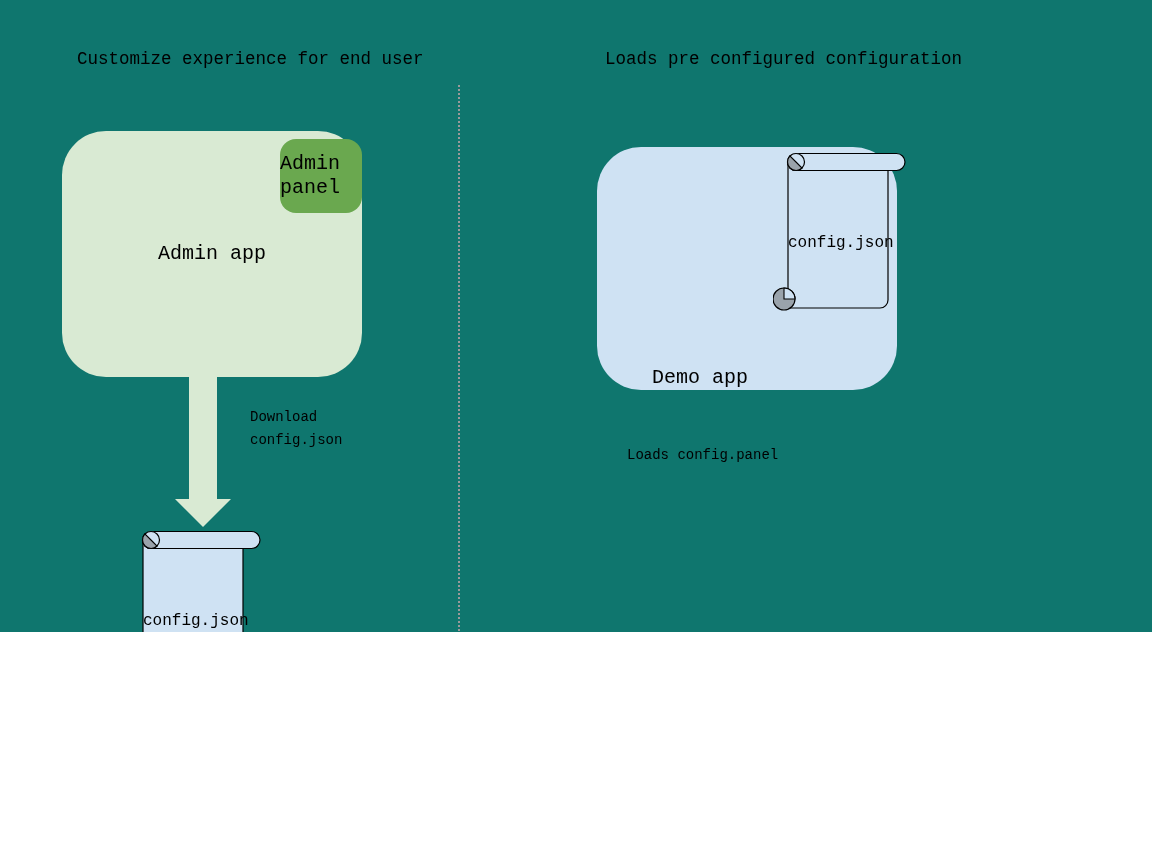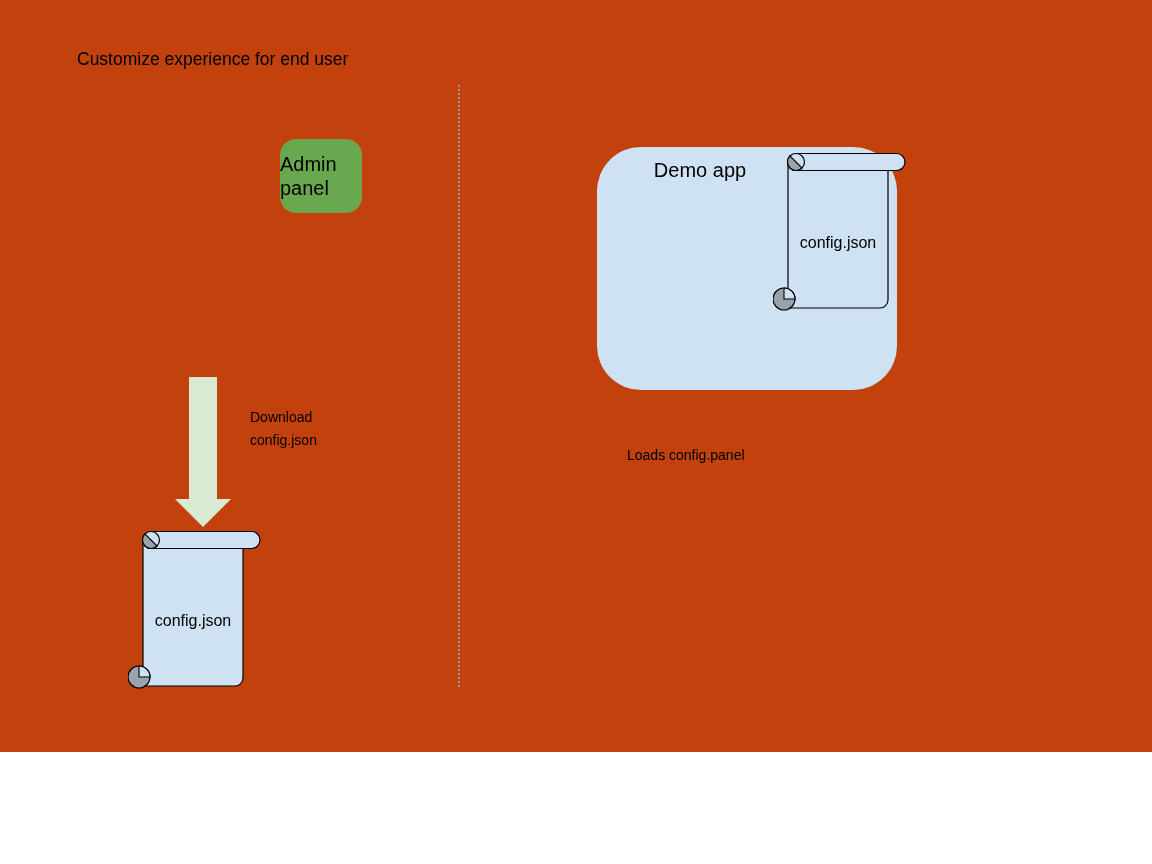--- a/index.html
+++ b/index.html
@@ -1,33 +1,33 @@
 <!DOCTYPE html>
 <html><head>
 <meta charset="utf-8">
 <style>
   html,body{margin:0;padding:0;background:#fff;}
   .canvas{
-    position:relative;width:1152px;height:752px;background:#c2410c;overflow:hidden;
-    font-family:Liberation Sans, sans-serif;color:#000;
+    position:relative;width:1152px;height:632px;background:#0f766e;overflow:hidden;
+    font-family:Liberation Mono, monospace;color:#000;
   }
   .abs{position:absolute;}
   .title{font-size:17.5px;line-height:22px;white-space:nowrap;}
   .divider{
     left:458px;top:85px;height:602px;width:0;
     border-left:2px dotted #9a9a9a;
   }
   .app-box{
     border-radius:44px;display:flex;align-items:center;justify-content:center;
   }
   .admin-app{left:62px;top:131px;width:300px;height:246px;background:#d9ead3;}
   .demo-app{left:597px;top:147px;width:300px;height:243px;background:#cfe2f3;}
   .app-label{font-size:20px;line-height:24px;}
   .demo-label-wrap{
-    left:0;top:11px;width:206px;height:100%;display:flex;align-items:flex-start;justify-content:center;
+    left:0;top:0;width:206px;height:100%;display:flex;align-items:flex-end;justify-content:center;
   }
   .admin-panel{
     left:280px;top:139px;width:82px;height:74px;background:#6aa84f;border-radius:16px;
     display:flex;align-items:center;justify-content:center;text-align:left;
     font-size:20px;line-height:24px;
   }
   .download-arrow{left:170px;top:377px;width:66px;height:151px;}
   .note{font-size:14px;line-height:22.5px;}
   .download-note{left:250px;top:406px;width:116px;}
   .loads-note{left:627px;top:444px;white-space:nowrap;}
@@ -39,23 +39,27 @@
     font-size:16px;line-height:20px;margin-top:7px;
   }
 </style>
 </head>
 <body>
 
 <div class="canvas">
 
   <div class="abs title" style="left:77px;top:48px;">Customize experience for end user</div>
 
+  <div class="abs title" style="left:605px;top:48px;">Loads pre configured configuration</div>
 
   <div class="abs divider"></div>
 
+  <div class="abs app-box admin-app">
+    <div class="app-label">Admin app</div>
+  </div>
 
   <div class="abs admin-panel">
     <div>Admin panel</div>
   </div>
 
   <svg class="abs download-arrow" viewBox="0 0 66 151">
     <polygon points="19,0 47,0 47,122 61,122 33,150 5,122 19,122" fill="#d9ead3"></polygon>
   </svg>
 
   <div class="abs note download-note">Download config.json</div>

